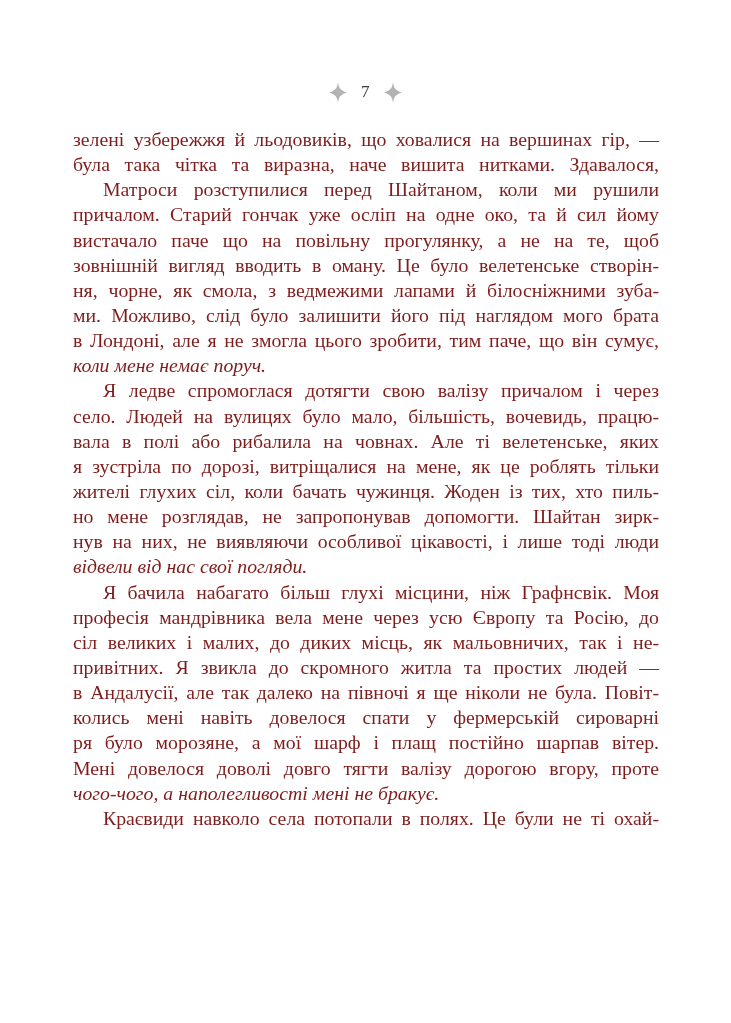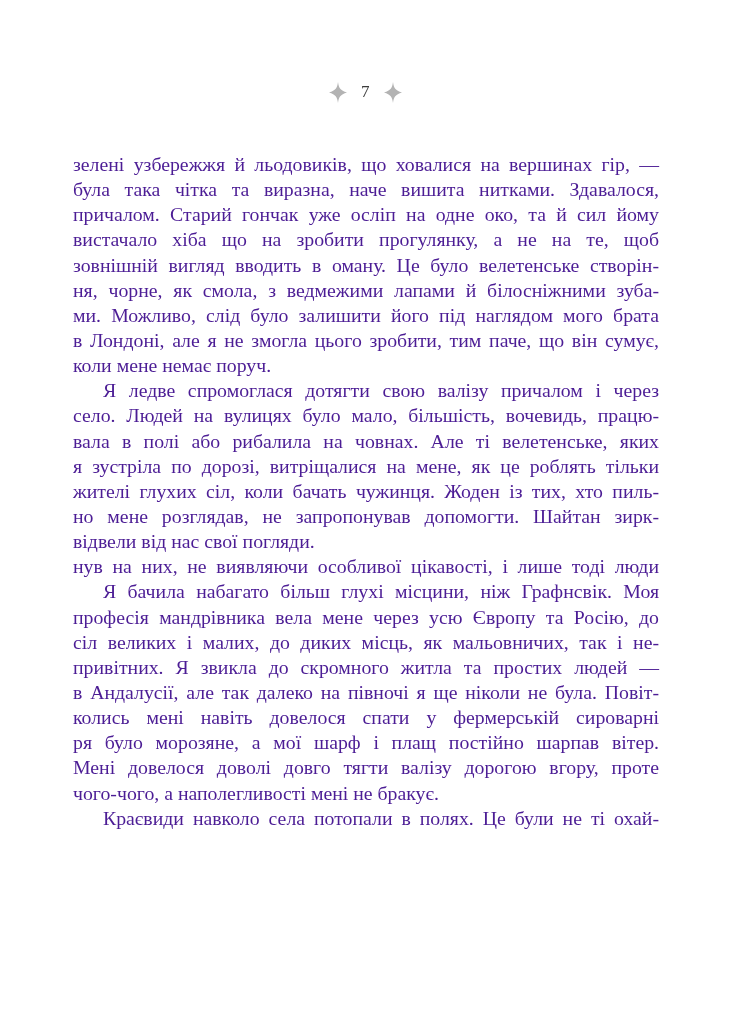--- a/index.html
+++ b/index.html
@@ -43,34 +43,34 @@
     display: block;
     flex: 0 0 auto;
   }
   .body-text {
     position: absolute;
     left: 73px;
     top: 127px;
     width: 586px;
     font-size: 19.8px;
     line-height: 25.15px;
-    color: #4c1d95;
-    margin-top: 25px;
+    color: #7f1d1d;
   }
   .line {
     height: 25.15px;
     text-align: justify;
     text-align-last: justify;
     white-space: normal;
   }
   .line.indent {
     text-indent: 30px;
   }
   .line.para-end {
     text-align-last: left;
+    font-style: italic;
   }
 </style>
 </head>
 <body>
 
 <div class="page">
 
   <div class="page-header">
     <span>
       <svg class="sparkle" viewBox="0 0 18 21" xmlns="http://www.w3.org/2000/svg">
@@ -81,35 +81,36 @@
     <span>
       <svg class="sparkle" viewBox="0 0 18 21" xmlns="http://www.w3.org/2000/svg">
         <path d="M9 0 C9.9 6.3 11.2 8.3 18 10.5 C11.2 12.7 9.9 14.7 9 21 C8.1 14.7 6.8 12.7 0 10.5 C6.8 8.3 8.1 6.3 9 0 Z" fill="#b3b3b3"></path>
       </svg>
     </span>
   </div>
 
   <div class="body-text">
       <div class="line">зелені узбережжя й льодовиків, що ховалися на вершинах гір, —</div>
       <div class="line">була така чітка та виразна, наче вишита нитками. Здавалося,</div>
+      <div class="line indent">Матроси розступилися перед Шайтаном, коли ми рушили</div>
       <div class="line">причалом. Старий гончак уже осліп на одне око, та й сил йому</div>
-      <div class="line">вистачало хіба що на зробити прогулянку, а не на те, щоб</div>
+      <div class="line">вистачало паче що на повільну прогулянку, а не на те, щоб</div>
       <div class="line">зовнішній вигляд вводить в оману. Це було велетенське створін-</div>
       <div class="line">ня, чорне, як смола, з ведмежими лапами й білосніжними зуба-</div>
       <div class="line">ми. Можливо, слід було залишити його під наглядом мого брата</div>
       <div class="line">в Лондоні, але я не змогла цього зробити, тим паче, що він сумує,</div>
       <div class="line para-end">коли мене немає поруч.</div>
       <div class="line indent">Я ледве спромоглася дотягти свою валізу причалом і через</div>
       <div class="line">село. Людей на вулицях було мало, більшість, вочевидь, працю-</div>
       <div class="line">вала в полі або рибалила на човнах. Але ті велетенське, яких</div>
       <div class="line">я зустріла по дорозі, витріщалися на мене, як це роблять тільки</div>
       <div class="line">жителі глухих сіл, коли бачать чужинця. Жоден із тих, хто пиль-</div>
       <div class="line">но мене розглядав, не запропонував допомогти. Шайтан зирк-</div>
+      <div class="line">нув на них, не виявляючи особливої цікавості, і лише тоді люди</div>
       <div class="line para-end">відвели від нас свої погляди.</div>
-      <div class="line">нув на них, не виявляючи особливої цікавості, і лише тоді люди</div>
       <div class="line indent">Я бачила набагато більш глухі місцини, ніж Графнсвік. Моя</div>
       <div class="line">професія мандрівника вела мене через усю Європу та Росію, до</div>
       <div class="line">сіл великих і малих, до диких місць, як мальовничих, так і не-</div>
       <div class="line">привітних. Я звикла до скромного житла та простих людей —</div>
       <div class="line">в Андалусії, але так далеко на півночі я ще ніколи не була. Повіт-</div>
       <div class="line">колись мені навіть довелося спати у фермерській сироварні</div>
       <div class="line">ря було морозяне, а мої шарф і плащ постійно шарпав вітер.</div>
       <div class="line">Мені довелося доволі довго тягти валізу дорогою вгору, проте</div>
       <div class="line para-end">чого-чого, а наполегливості мені не бракує.</div>
       <div class="line indent">Краєвиди навколо села потопали в полях. Це були не ті охай-</div>

